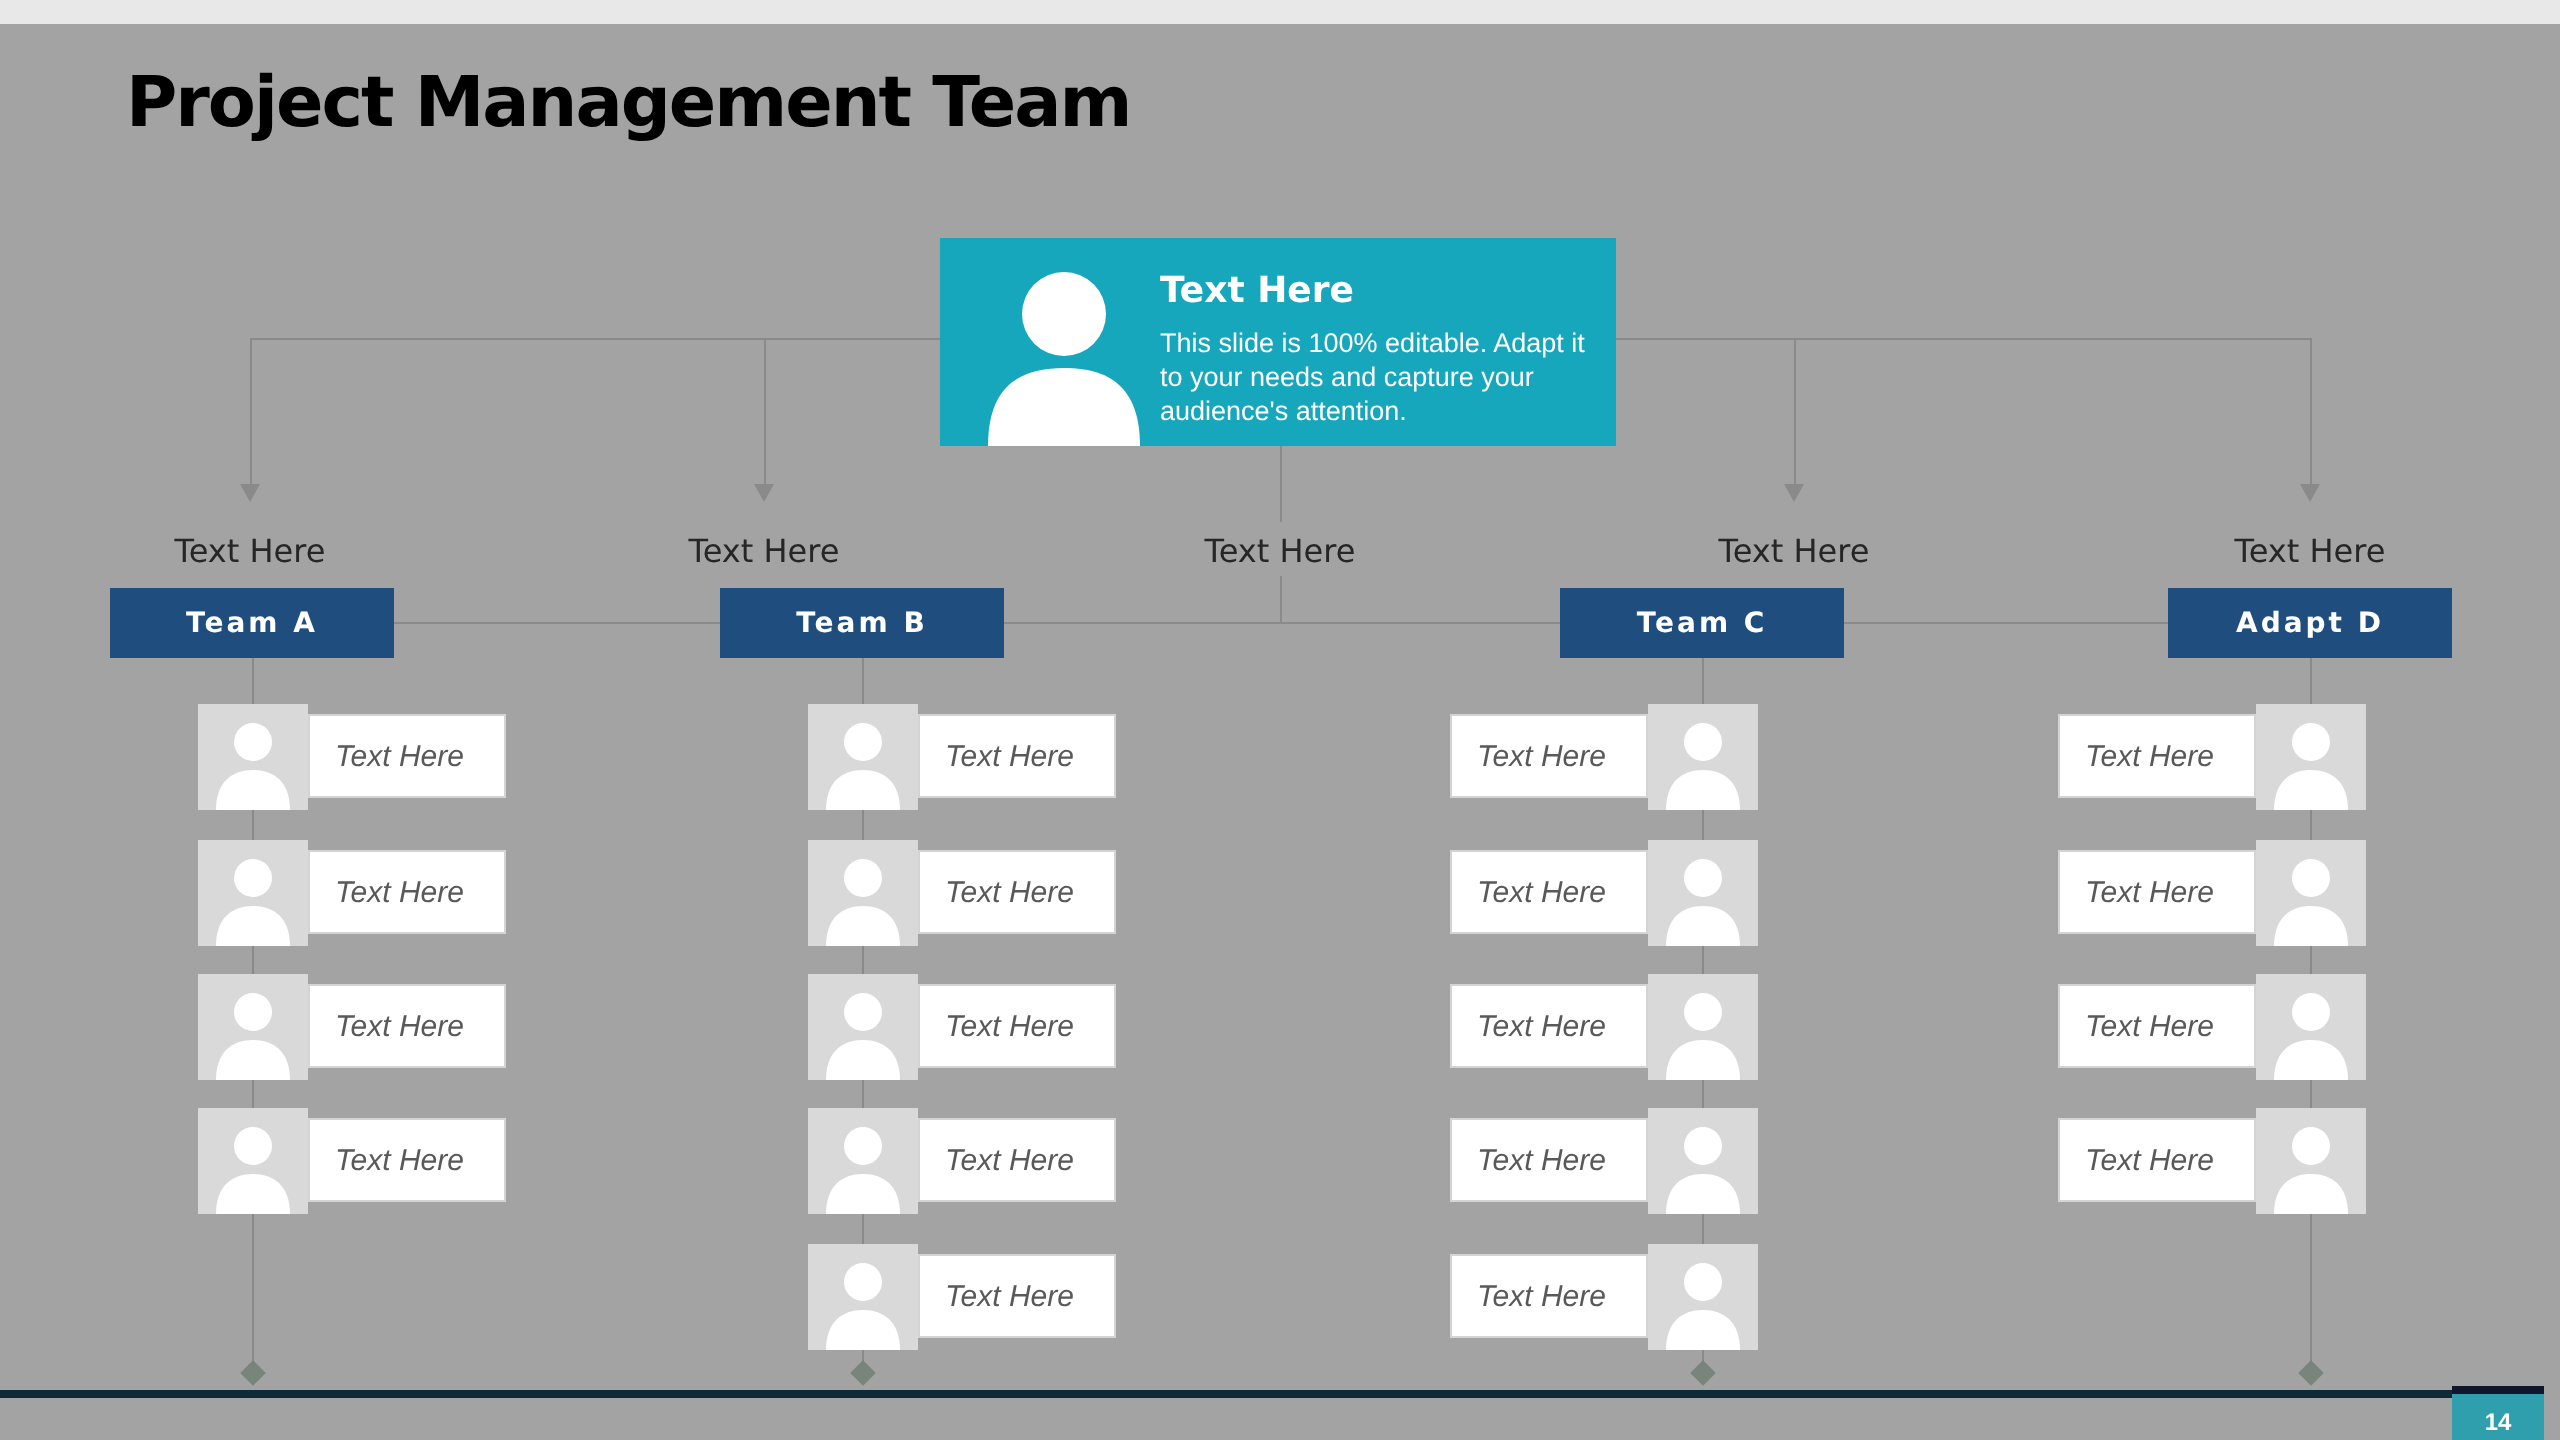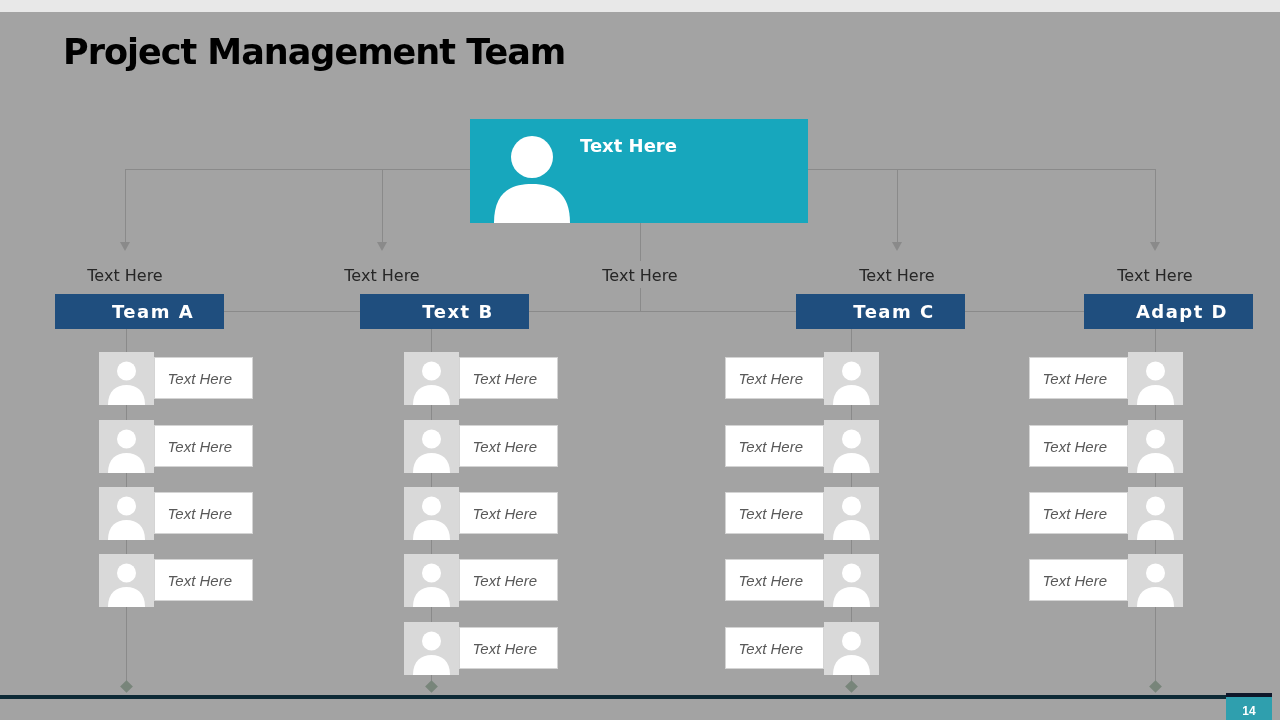--- a/index.html
+++ b/index.html
@@ -30,22 +30,22 @@
   .card-title{
     position:absolute;left:110px;top:16px;font-family:"DejaVu Sans",sans-serif;
     font-weight:bold;font-size:18px;white-space:nowrap;
   }
   .card-body{
     position:absolute;left:110px;top:44px;width:222px;
     font-size:13.5px;line-height:17px;
   }
   .team-box{
     position:absolute;width:142px;height:35px;top:282px;background:#1f4e7e;
-    color:#fff;font-family:"DejaVu Sans",sans-serif;font-weight:bold;font-size:18px;
-    letter-spacing:1.5px;display:flex;align-items:center;justify-content:center;padding-left:27px;
+    color:#fff;font-family:"DejaVu Sans",sans-serif;font-weight:bold;font-size:14px;
+    letter-spacing:1.5px;display:flex;align-items:center;justify-content:center;
   }
   .member-icon{position:absolute;width:55px;height:53px;background:#d9d9d9;}
   .member-icon svg{display:block;width:100%;height:100%;}
   .member-box{
     position:absolute;width:99px;height:42px;background:#fff;border:1px solid #d4d4d4;
     box-sizing:border-box;display:flex;align-items:center;padding-left:13px;
     font-style:italic;font-size:15px;color:#595959;white-space:nowrap;
   }
   .diamond{position:absolute;width:9px;height:9px;background:#78857a;transform:rotate(45deg);}
   .footer-bar{position:absolute;left:0;top:683px;width:1226px;height:4px;background:#0d2a36;}
@@ -87,20 +87,21 @@
     </div>
 
   <div class="header-card">
     <div class="card-person">
       <svg viewBox="0 0 88 96" xmlns="http://www.w3.org/2000/svg">
         <circle cx="44" cy="30" r="21" fill="#ffffff"></circle>
         <path d="M6 96 C6 66 22 57 44 57 C66 57 82 66 82 96 Z" fill="#ffffff"></path>
       </svg>
     </div>
     <div class="card-title">Text Here</div>
+    <div class="card-body">This slide is 100% editable. Adapt it to your needs and capture your audience's attention.</div>
   </div>
 
   <div class="hline" style="left:126px;top:299px;width:1030px;"></div>
 
   <div id="org-chart">
       <div class="vline" style="left:126px;top:317px;height:355px;"></div>
       <div class="diamond" style="left:121.5px;top:670px;"></div>
       <div class="member-icon" style="left:98.5px;top:340px;">
         <svg viewBox="0 0 55 53" xmlns="http://www.w3.org/2000/svg">
           <circle cx="27.5" cy="19" r="9.5" fill="#ffffff"></circle>
@@ -160,21 +161,21 @@
         </svg>
       </div>
       <div class="member-box" style="left:458.5px;top:547px;">Text Here</div>
       <div class="member-icon" style="left:403.5px;top:610px;">
         <svg viewBox="0 0 55 53" xmlns="http://www.w3.org/2000/svg">
           <circle cx="27.5" cy="19" r="9.5" fill="#ffffff"></circle>
           <path d="M9 53 C9 39 17 33 27.5 33 C38 33 46 39 46 53 Z" fill="#ffffff"></path>
         </svg>
       </div>
       <div class="member-box" style="left:458.5px;top:615px;">Text Here</div>
-      <div class="team-box" style="left:360px;">Text B</div>
+      <div class="team-box" style="left:360px;">Team B</div>
       <div class="vline" style="left:851px;top:317px;height:355px;"></div>
       <div class="diamond" style="left:846.5px;top:670px;"></div>
       <div class="member-icon" style="left:823.5px;top:340px;">
         <svg viewBox="0 0 55 53" xmlns="http://www.w3.org/2000/svg">
           <circle cx="27.5" cy="19" r="9.5" fill="#ffffff"></circle>
           <path d="M9 53 C9 39 17 33 27.5 33 C38 33 46 39 46 53 Z" fill="#ffffff"></path>
         </svg>
       </div>
       <div class="member-box" style="left:724.5px;top:345px;">Text Here</div>
       <div class="member-icon" style="left:823.5px;top:408px;">
@@ -198,21 +199,21 @@
         </svg>
       </div>
       <div class="member-box" style="left:724.5px;top:547px;">Text Here</div>
       <div class="member-icon" style="left:823.5px;top:610px;">
         <svg viewBox="0 0 55 53" xmlns="http://www.w3.org/2000/svg">
           <circle cx="27.5" cy="19" r="9.5" fill="#ffffff"></circle>
           <path d="M9 53 C9 39 17 33 27.5 33 C38 33 46 39 46 53 Z" fill="#ffffff"></path>
         </svg>
       </div>
       <div class="member-box" style="left:724.5px;top:615px;">Text Here</div>
-      <div class="team-box" style="left:796px;text-align:center;">Team C</div>
+      <div class="team-box" style="left:780px;text-align:center;">Team C</div>
       <div class="vline" style="left:1155px;top:317px;height:355px;"></div>
       <div class="diamond" style="left:1150.5px;top:670px;"></div>
       <div class="member-icon" style="left:1127.5px;top:340px;">
         <svg viewBox="0 0 55 53" xmlns="http://www.w3.org/2000/svg">
           <circle cx="27.5" cy="19" r="9.5" fill="#ffffff"></circle>
           <path d="M9 53 C9 39 17 33 27.5 33 C38 33 46 39 46 53 Z" fill="#ffffff"></path>
         </svg>
       </div>
       <div class="member-box" style="left:1028.5px;top:345px;">Text Here</div>
       <div class="member-icon" style="left:1127.5px;top:408px;">

